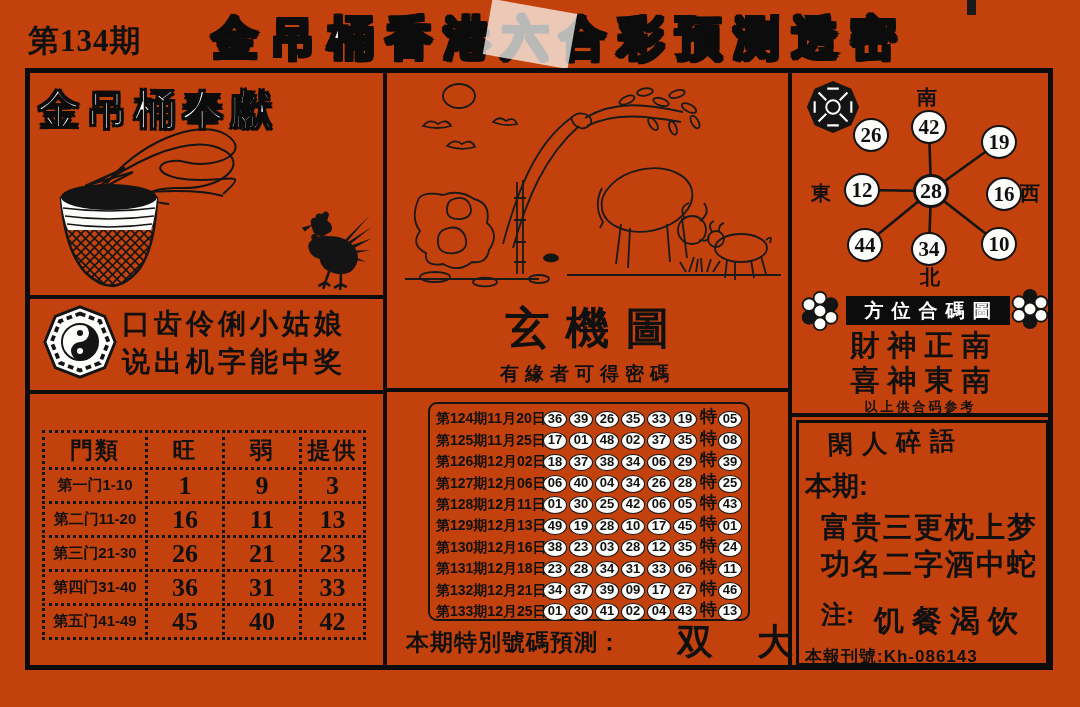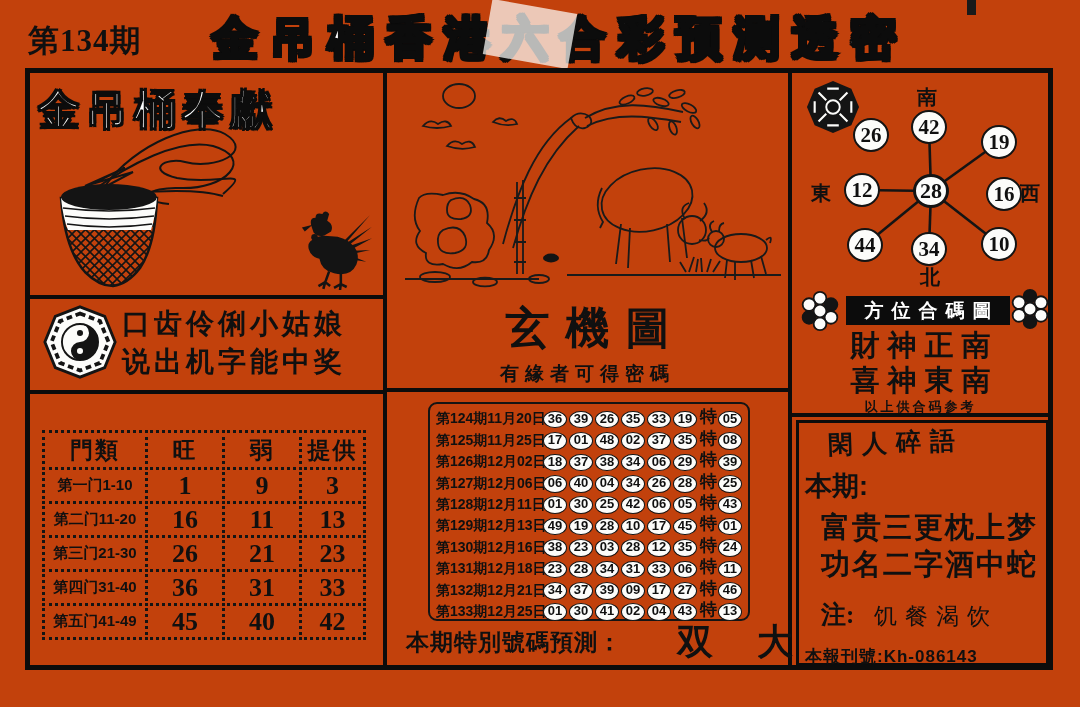--- a/index.html
+++ b/index.html
@@ -76,21 +76,21 @@
   .right-center { left:790px; width:261px; text-align:center; }
 
   
   .gossip-box { left:796px; top:420px; width:253px; height:246px; border:3.5px solid #0c0c0c; }
   .gossip-title { left:828px; top:426px; font-weight:bold; font-size:25px; letter-spacing:9px;
     transform:rotate(-2deg); }
   .period-label { left:805px; top:468px; font-family:"Liberation Sans", sans-serif; font-weight:bold; font-size:27px; }
   .verse { left:821px; font-weight:bold; font-size:29px; letter-spacing:2px; white-space:nowrap; }
   .verse-1 { top:508px; } .verse-2 { top:545px; }
   .note-label { left:821px; top:598px; font-weight:bold; font-size:25px; }
-  .note-text { left:874px; top:601px; font-weight:normal; font-size:23px; letter-spacing:8px; }
+  .note-text { left:874px; top:601px; font-weight:bold; font-size:30px; letter-spacing:8px; }
   .pub-no { left:805px; top:645px; font-family:"Liberation Sans", sans-serif; font-weight:bold;
     font-size:17px; letter-spacing:1px; }
 
   .artifact { background:#1a1a1a; }
 </style>
 </head>
 <body>
 
 <div id="page">
 

